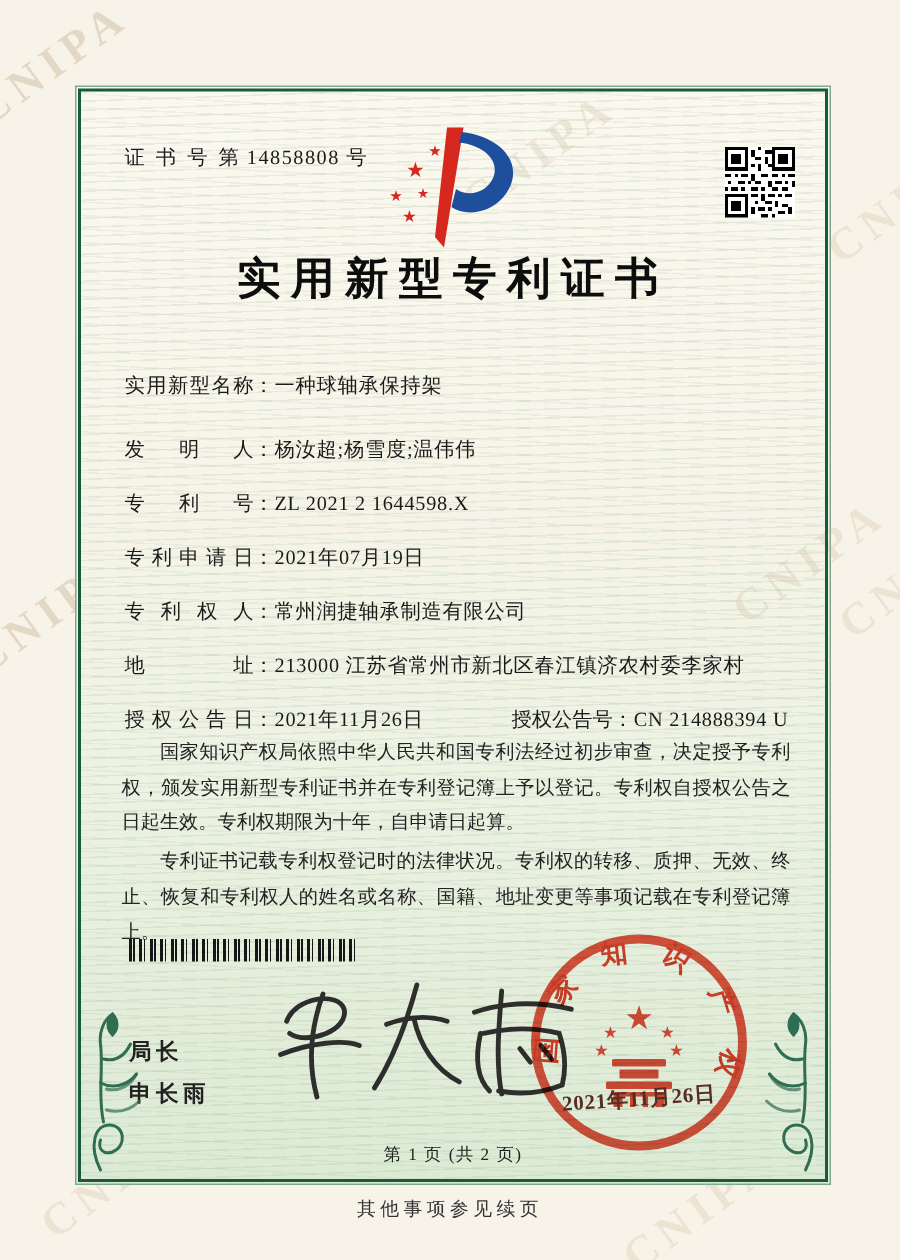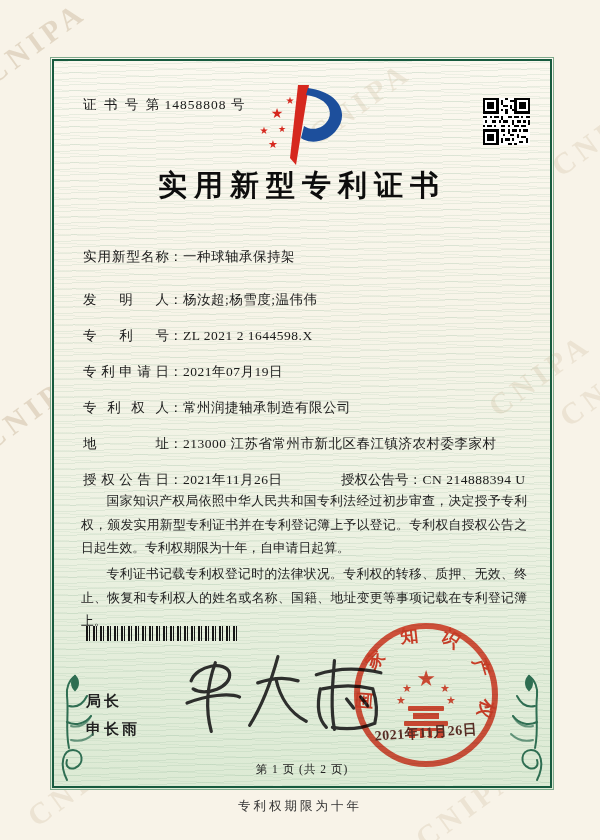--- a/index.html
+++ b/index.html
@@ -222,13 +222,13 @@
     <path d="M10,52 C18,56 28,54 34,46"></path>
     <path d="M12,36 C20,38 26,34 30,26"></path>
     <path d="M34,46 C30,54 22,58 14,56" opacity="0.7"></path>
     <path d="M18,6 C22,10 22,16 18,20 C14,16 14,10 18,6 Z" fill="#2f6e52"></path>
     <path d="M14,70 C22,72 30,70 36,64" opacity="0.7"></path>
   </svg>
 
   <div class="pageinfo">第 1 页 (共 2 页)</div>
 </div>
 
-<div class="continuation">专利权期限为十年</div>
+<div class="continuation">其他事项参见续页</div>
 
 </body></html>

